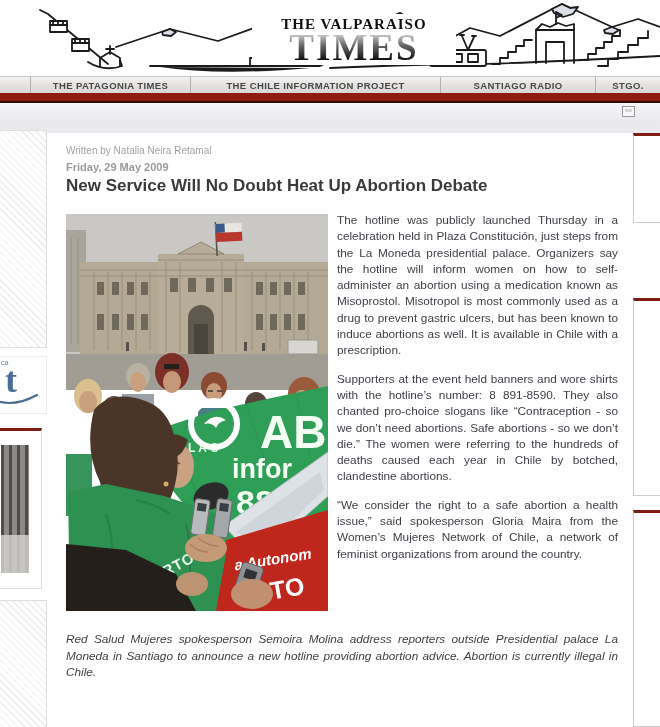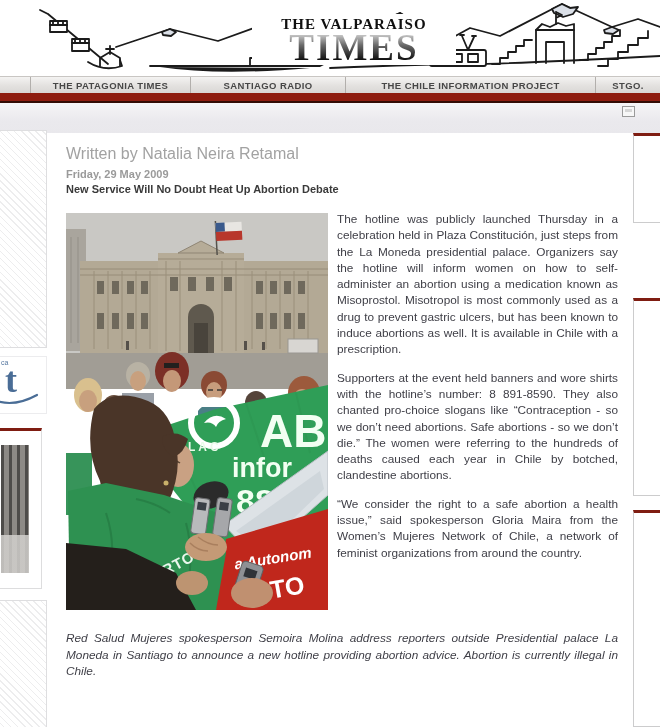--- a/index.html
+++ b/index.html
@@ -47,23 +47,23 @@
   
   .printicon{position:absolute;left:622px;top:106px;width:13px;height:11px;background:#f7f7f7;border:1px solid #9a9a9a;box-sizing:border-box;cursor:pointer;}
   .printicon::after{content:"";position:absolute;left:2px;top:2px;right:2px;height:3px;background:#d6d6d6;}
   .rbox{position:absolute;left:633px;width:200px;background:#fff;border:1px solid #cccccd;border-top:3px solid #7f1d12;box-sizing:border-box;}
   .rbox1{top:133px;height:90px;}
   .rbox2{top:298px;height:198px;}
   .rbox3{top:510px;height:217px;}
   
   .article{position:absolute;left:66px;top:145px;width:552px;color:#3e3e46;}
   .title{color:#b02a1f;font-weight:bold;font-size:13.5px;letter-spacing:.2px;margin:0 0 7px 0;}
-  .byline{color:#a2a2a2;font-size:16px;margin:0 0 5px 0;}
+  .byline{color:#a2a2a2;font-size:10px;margin:0 0 5px 0;}
   .date{color:#9a9a9a;font-size:11px;font-weight:bold;margin:0 0 3px 0;}
-  .subtitle{color:#3a3a3a;font-size:11px;font-weight:bold;margin:0 0 16px 0;}
+  .subtitle{color:#3a3a3a;font-size:17px;font-weight:bold;margin:0 0 16px 0;}
   .body{font-size:11.8px;line-height:16.3px;text-align:justify;}
   .body p{margin:0 0 12px 0;}
   .photo{float:left;width:262px;height:397px;margin:2px 9px 6px 0;overflow:hidden;}
   .caption{font-style:italic;margin-top:14px;font-size:11.8px;line-height:16.5px;text-align:justify;}
 </style>
 </head>
 <body>
 
 <div class="header">
   <svg width="660" height="76" viewBox="0 0 660 76">
@@ -113,22 +113,22 @@
   </svg>
   <div class="masthead">
     <div class="line1">THE VALPARAISO</div>
     <div class="line2">TIMES</div>
   </div>
 </div>
 
 <div class="nav">
   <div class="spacer"></div>
   <div class="tab t1">THE PATAGONIA TIMES</div>
+  <div class="tab t2">THE CHILE INFORMATION PROJECT</div>
   <div class="tab t3">SANTIAGO RADIO</div>
-  <div class="tab t2">THE CHILE INFORMATION PROJECT</div>
   <div class="tab t4">STGO.</div>
 </div>
 <div class="redbar"></div>
 <div class="strip"></div>
 <div class="sheet"></div>
 
 <div class="lbox1 hatch"></div>
 <div class="lbox2">
   <span class="tiny">ca</span>
   <span class="tlogo">t</span>

